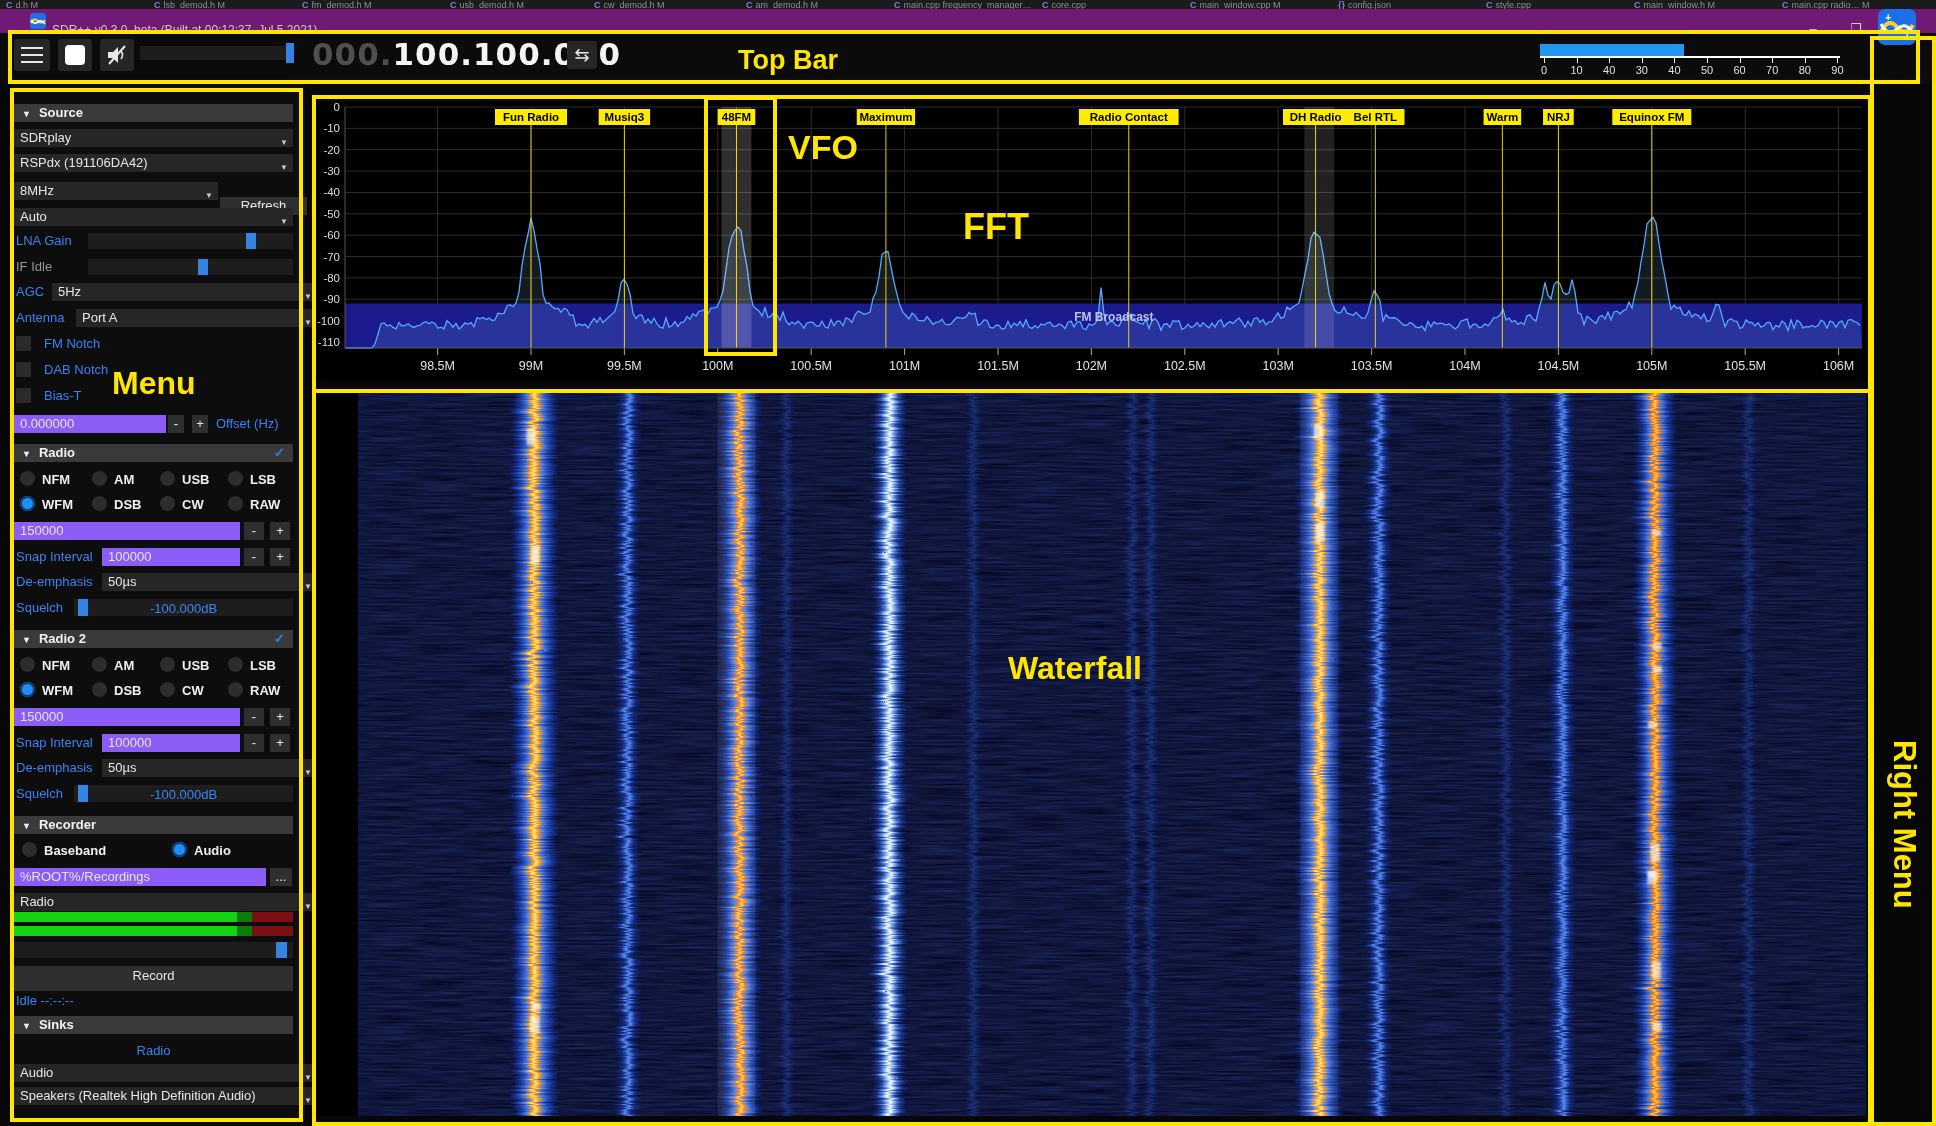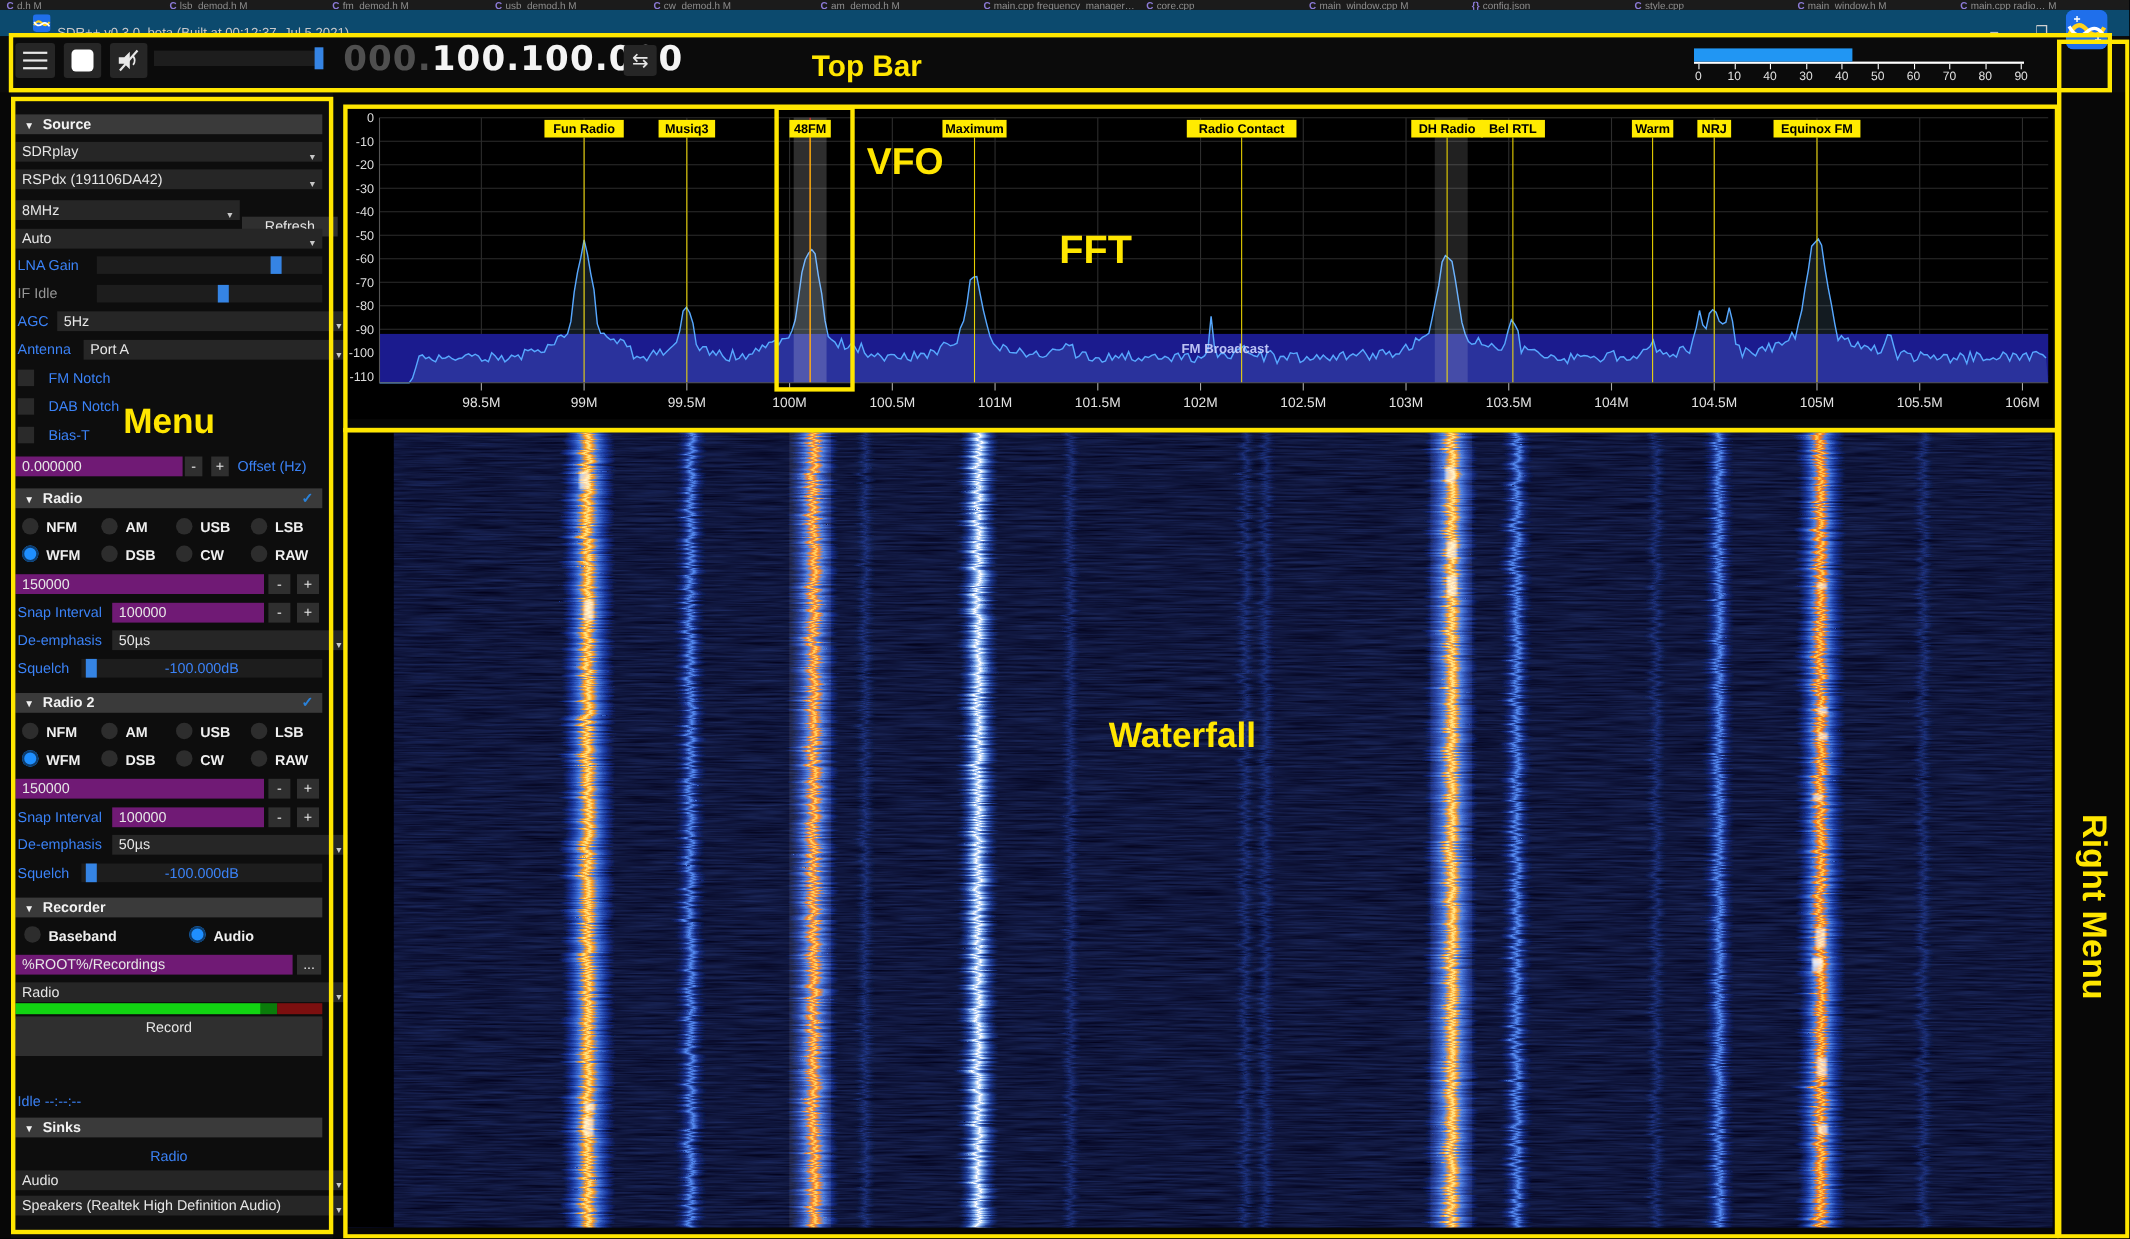--- a/index.html
+++ b/index.html
@@ -4,33 +4,33 @@
 <style>
   html,body{margin:0;padding:0;background:#000;}
   #app{position:relative;width:1936px;height:1126px;background:#070707;overflow:hidden;
        font-family:"Liberation Sans",sans-serif;color:#e6e6e6;}
   .abs{position:absolute;}
   svg text{font-family:"Liberation Sans",sans-serif;}
   
   #tabstrip{left:0;top:0;width:1936px;height:9px;background:#1b1b1b;overflow:hidden;}
   .edtab{position:absolute;top:0;font-size:9px;line-height:10px;color:#8f8f8f;white-space:nowrap;}
   .edtab .fic{color:#8d7bd8;margin-right:3px;font-weight:700;}
-  #titlebar{left:0;top:9px;width:1936px;height:24px;background:#0c4a6e;}
+  #titlebar{left:0;top:9px;width:1936px;height:24px;background:#701a75;}
   #titletext{left:52px;top:14px;font-size:12px;color:#c9c9c9;}
   .winbtn{top:10px;width:40px;height:20px;text-align:center;font-size:13px;color:#cfcfcf;line-height:20px;}
   
   #topbar{left:0;top:33px;width:1936px;height:51px;background:#0b0b0b;}
   .tbbtn{background:#262626;border-radius:3px;}
   .freqdim{color:#4f4f4f;}
   .freqlit{color:#f4f4f4;}
   
   .combo{background:#262626;font-size:13px;line-height:18px;height:18px;padding:0 18px 0 6px;
          overflow:hidden;white-space:nowrap;color:#e6e6e6;}
   .combo .arr{position:absolute;right:5px;top:5px;font-size:8px;color:#c8c8c8;}
-  .inputbox{background:#701a75;font-size:13px;line-height:18px;height:18px;padding:0 6px;
+  .inputbox{background:#8b5cf6;font-size:13px;line-height:18px;height:18px;padding:0 6px;
             overflow:hidden;white-space:nowrap;color:#e6e6e6;}
   .btn{background:#2f2f2f;color:#e6e6e6;text-align:center;font-size:13px;line-height:18px;height:18px;}
   .hdr{background:#3a3a3a;color:#f2f2f2;font-size:13px;line-height:18px;height:18px;font-weight:700;}
   .hdr .tri{font-size:9px;padding:0 8px;}
   .hdr .chk{position:absolute;right:8px;top:0;color:#2a82da;font-weight:700;}
   .lbl{color:#3b82f6;font-size:13px;line-height:18px;white-space:nowrap;}
   .dim{color:#969696;}
   .slider{background:#1d1d1d;}
   .handle{position:absolute;background:#3584e4;}
   .checkbox{background:#2a2a2a;width:15px;height:15px;}
@@ -259,21 +259,21 @@
       <div class="abs" style="left:238px;top:0;width:41px;height:10px;background:#7c0f0f"></div>
     </div>
     <div class="abs" style="left:4px;top:842px;width:279px;height:10px;background:#101010">
       <div class="abs" style="left:0;top:0;width:223px;height:10px;background:#12d412"></div>
       <div class="abs" style="left:223px;top:0;width:15px;height:10px;background:#0a7c0a"></div>
       <div class="abs" style="left:238px;top:0;width:41px;height:10px;background:#7c0f0f"></div>
     </div>
     <div class="abs slider" style="left:4px;top:858px;width:279px;height:16px">
       <div class="handle" style="left:262px;top:0;width:11px;height:16px"></div>
     </div>
-    <div class="abs btn" style="left:4px;top:840px;width:279px;height:36px;line-height:20px">Record</div>
+    <div class="abs btn" style="left:4px;top:882px;width:279px;height:25px;line-height:20px">Record</div>
     <div class="abs lbl" style="left:6px;top:908px">Idle --:--:--</div>
 
     <div class="abs hdr" style="left:4px;top:932px;width:279px"><span class="tri">▼</span><span>Sinks</span></div>
     <div class="abs lbl" style="left:4px;top:958px;width:279px;text-align:center">Radio</div>
     <div class="abs combo" style="left:4px;top:980px;width:279px"><span>Audio</span><span class="arr">▼</span></div>
     <div class="abs combo" style="left:4px;top:1003px;width:279px"><span>Speakers (Realtek High Definition Audio)</span><span class="arr">▼</span></div>
   </div>
 
   <div class="abs" style="left:316px;top:99px;width:1550px;height:282px;background:#000">
     <svg id="fftsvg" width="1550" height="282">

